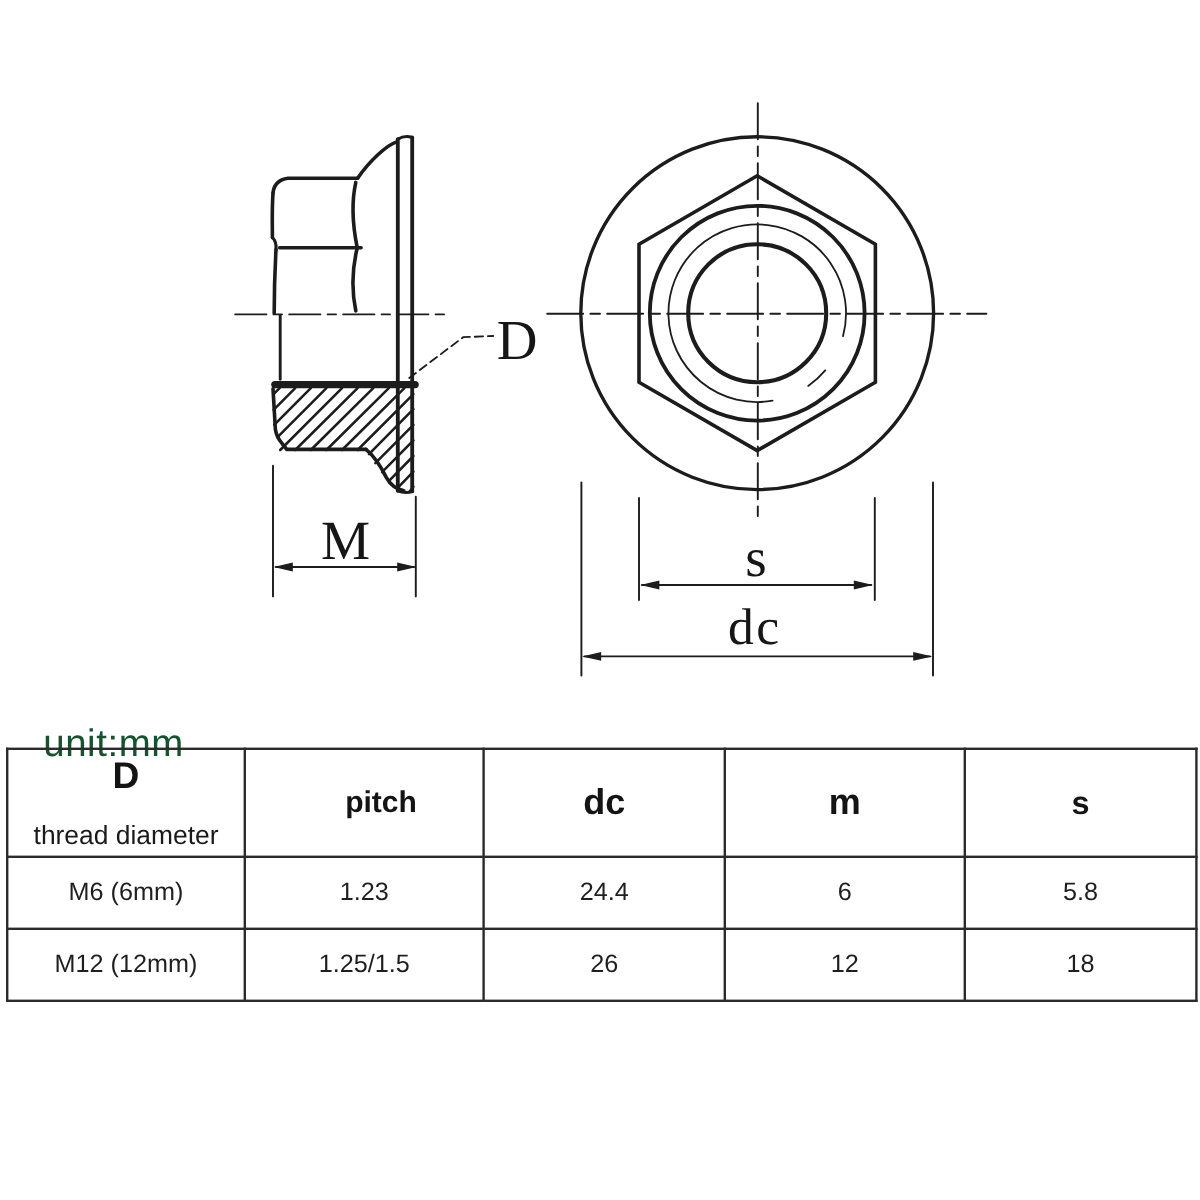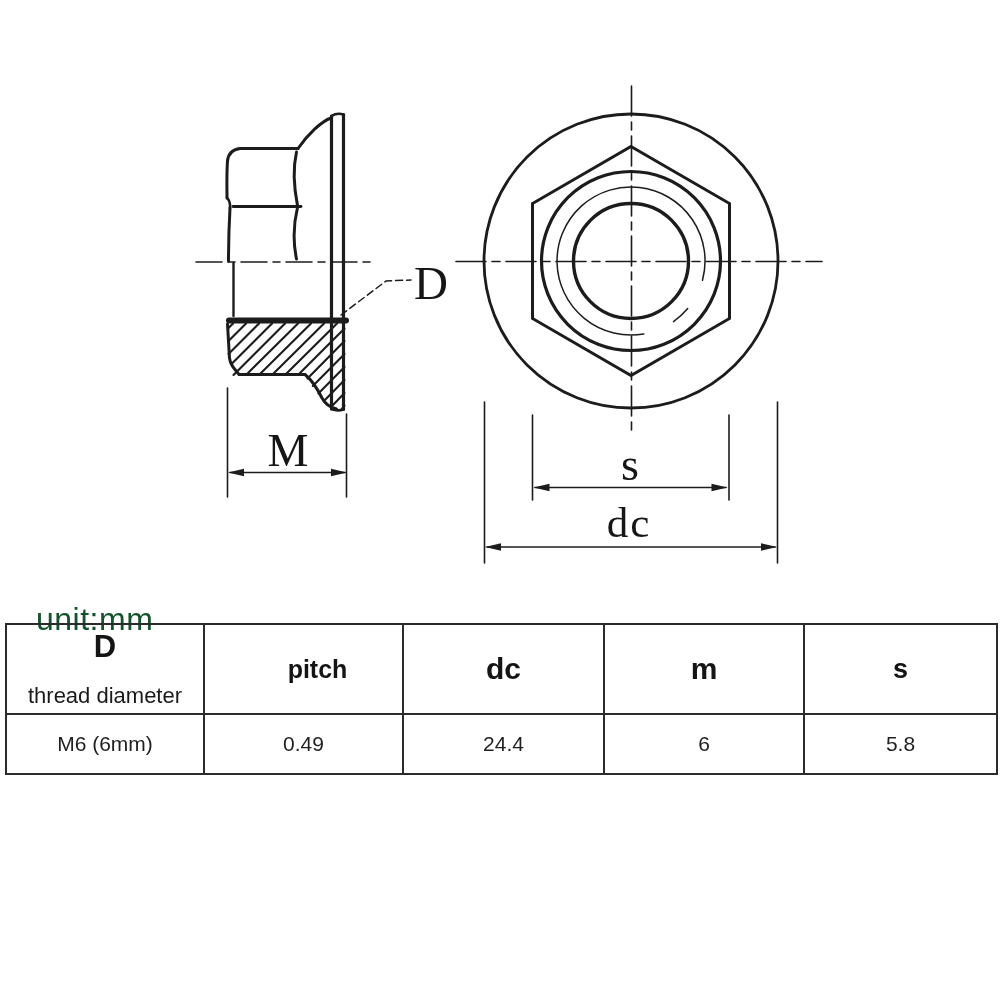--- a/index.html
+++ b/index.html
@@ -195,20 +195,27 @@
           <div class="h-m">m</div>
         </th>
         <th>
           <div class="h-s">s</div>
         </th>
       </tr>
     </thead>
     <tbody>
       <tr class="data-row">
         <td class="cell">M6 (6mm)</td>
-        <td class="cell">0.49</td>
+        <td class="cell">1.23</td>
         <td class="cell">24.4</td>
         <td class="cell">6</td>
         <td class="cell">5.8</td>
       </tr>
+      <tr class="data-row">
+        <td class="cell">M12 (12mm)</td>
+        <td class="cell">1.25/1.5</td>
+        <td class="cell">26</td>
+        <td class="cell">12</td>
+        <td class="cell">18</td>
+      </tr>
     </tbody>
   </table>
 </div>
 
 </body></html>

